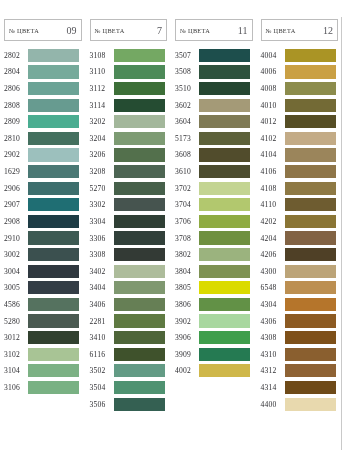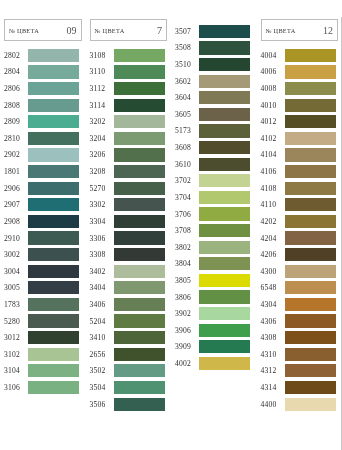--- a/index.html
+++ b/index.html
@@ -119,21 +119,21 @@
           </div>
           <div class="row">
             <span class="code">2810</span>
             <span class="swatch" style="background-color: rgb(68, 112, 95);"></span>
           </div>
           <div class="row">
             <span class="code">2902</span>
             <span class="swatch" style="background-color: rgb(156, 192, 189);"></span>
           </div>
           <div class="row">
-            <span class="code">1801</span>
+            <span class="code">1629</span>
             <span class="swatch" style="background-color: rgb(74, 120, 116);"></span>
           </div>
           <div class="row">
             <span class="code">2906</span>
             <span class="swatch" style="background-color: rgb(61, 110, 109);"></span>
           </div>
           <div class="row">
             <span class="code">2907</span>
             <span class="swatch" style="background-color: rgb(31, 110, 115);"></span>
           </div>
@@ -151,21 +151,21 @@
           </div>
           <div class="row">
             <span class="code">3004</span>
             <span class="swatch" style="background-color: rgb(47, 56, 63);"></span>
           </div>
           <div class="row">
             <span class="code">3005</span>
             <span class="swatch" style="background-color: rgb(51, 61, 70);"></span>
           </div>
           <div class="row">
-            <span class="code">1783</span>
+            <span class="code">4586</span>
             <span class="swatch" style="background-color: rgb(85, 114, 95);"></span>
           </div>
           <div class="row">
             <span class="code">5280</span>
             <span class="swatch" style="background-color: rgb(74, 90, 81);"></span>
           </div>
           <div class="row">
             <span class="code">3012</span>
             <span class="swatch" style="background-color: rgb(49, 65, 47);"></span>
           </div>
@@ -248,71 +248,71 @@
           </div>
           <div class="row">
             <span class="code">3404</span>
             <span class="swatch" style="background-color: rgb(127, 152, 112);"></span>
           </div>
           <div class="row">
             <span class="code">3406</span>
             <span class="swatch" style="background-color: rgb(102, 127, 85);"></span>
           </div>
           <div class="row">
-            <span class="code">5204</span>
+            <span class="code">2281</span>
             <span class="swatch" style="background-color: rgb(95, 122, 66);"></span>
           </div>
           <div class="row">
             <span class="code">3410</span>
             <span class="swatch" style="background-color: rgb(78, 101, 57);"></span>
           </div>
           <div class="row">
-            <span class="code">2656</span>
+            <span class="code">6116</span>
             <span class="swatch" style="background-color: rgb(63, 82, 44);"></span>
           </div>
           <div class="row">
             <span class="code">3502</span>
             <span class="swatch" style="background-color: rgb(99, 155, 133);"></span>
           </div>
           <div class="row">
             <span class="code">3504</span>
             <span class="swatch" style="background-color: rgb(79, 146, 113);"></span>
           </div>
           <div class="row">
             <span class="code">3506</span>
             <span class="swatch" style="background-color: rgb(52, 96, 82);"></span>
           </div>
         </div>
     </div>
 
     <div class="column">
+      <div class="col-header">
+        <span class="col-header-label">№ ЦВЕТА</span>
+        <span class="col-header-num">11</span>
+      </div>
       <div class="rows">
           <div class="row">
             <span class="code">3507</span>
             <span class="swatch" style="background-color: rgb(29, 78, 76);"></span>
           </div>
           <div class="row">
             <span class="code">3508</span>
             <span class="swatch" style="background-color: rgb(46, 82, 62);"></span>
           </div>
           <div class="row">
             <span class="code">3510</span>
             <span class="swatch" style="background-color: rgb(37, 70, 49);"></span>
           </div>
           <div class="row">
             <span class="code">3602</span>
             <span class="swatch" style="background-color: rgb(164, 154, 119);"></span>
           </div>
           <div class="row">
             <span class="code">3604</span>
             <span class="swatch" style="background-color: rgb(127, 122, 85);"></span>
-          </div>
-          <div class="row">
-            <span class="code">3605</span>
-            <span class="swatch" style="background-color: rgb(107, 98, 73);"></span>
           </div>
           <div class="row">
             <span class="code">5173</span>
             <span class="swatch" style="background-color: rgb(93, 97, 58);"></span>
           </div>
           <div class="row">
             <span class="code">3608</span>
             <span class="swatch" style="background-color: rgb(81, 76, 44);"></span>
           </div>
           <div class="row">

